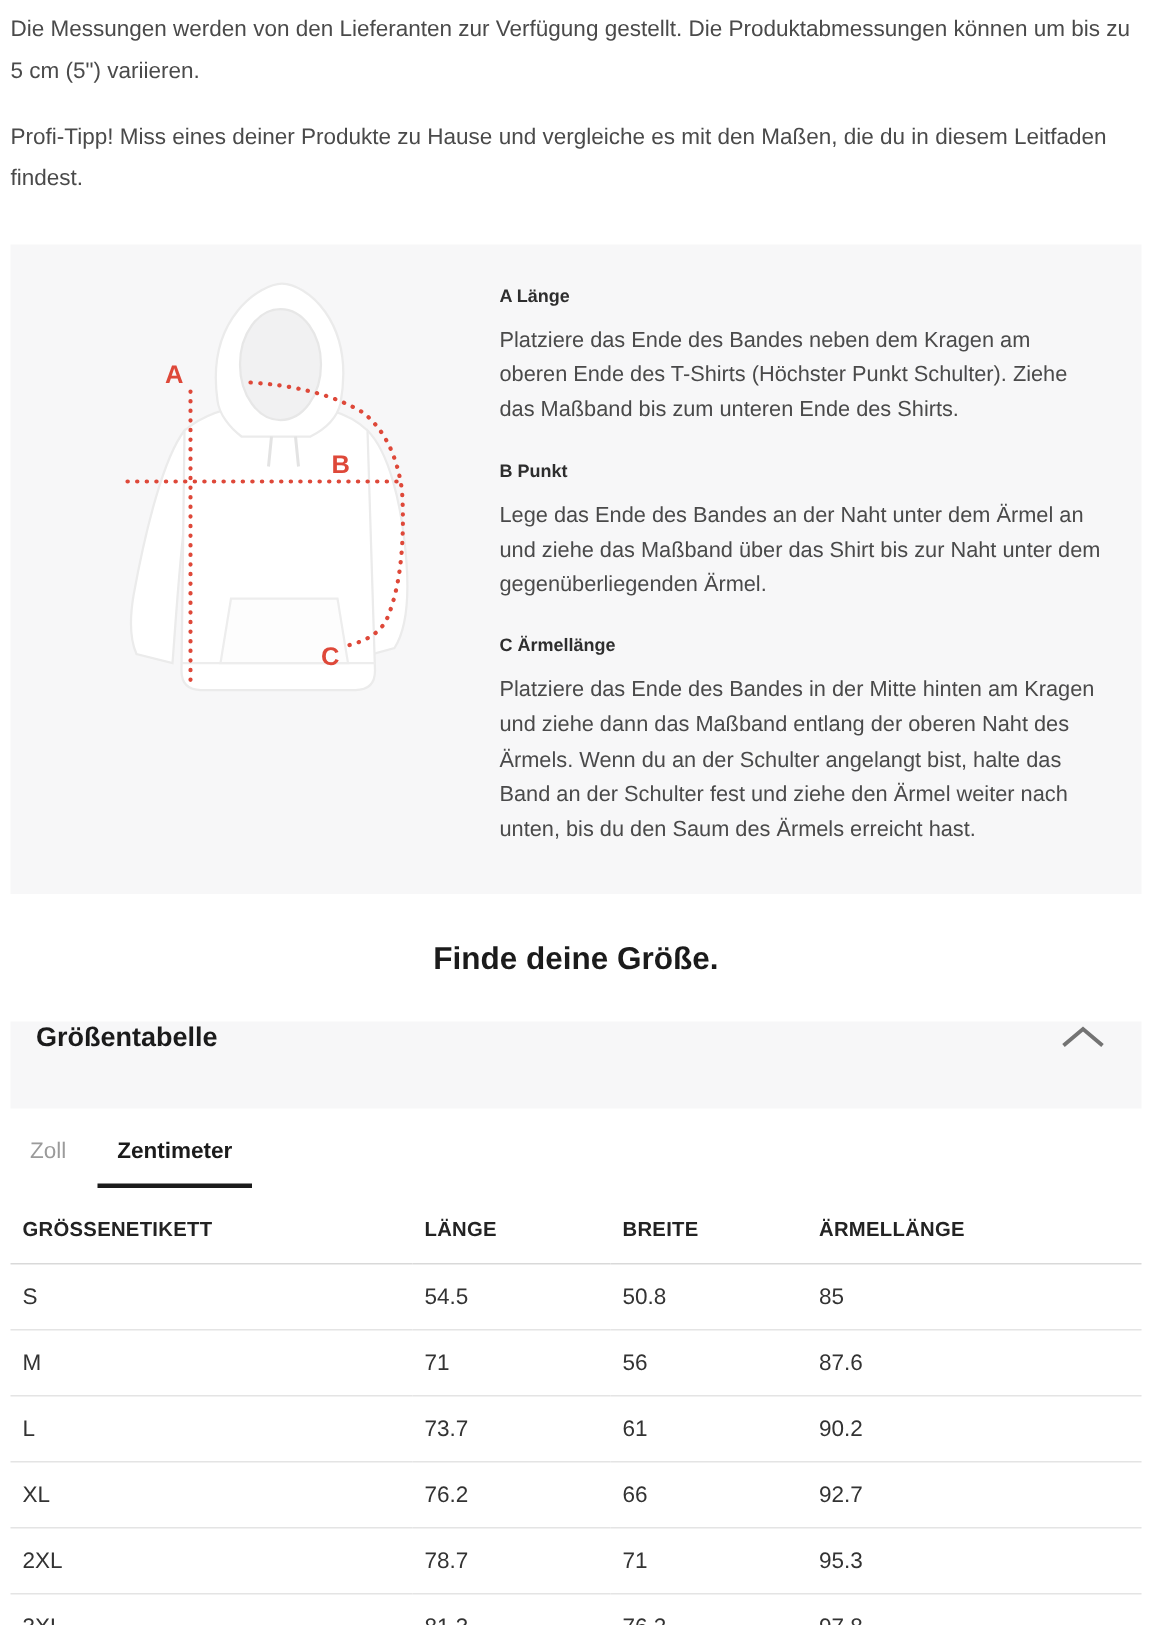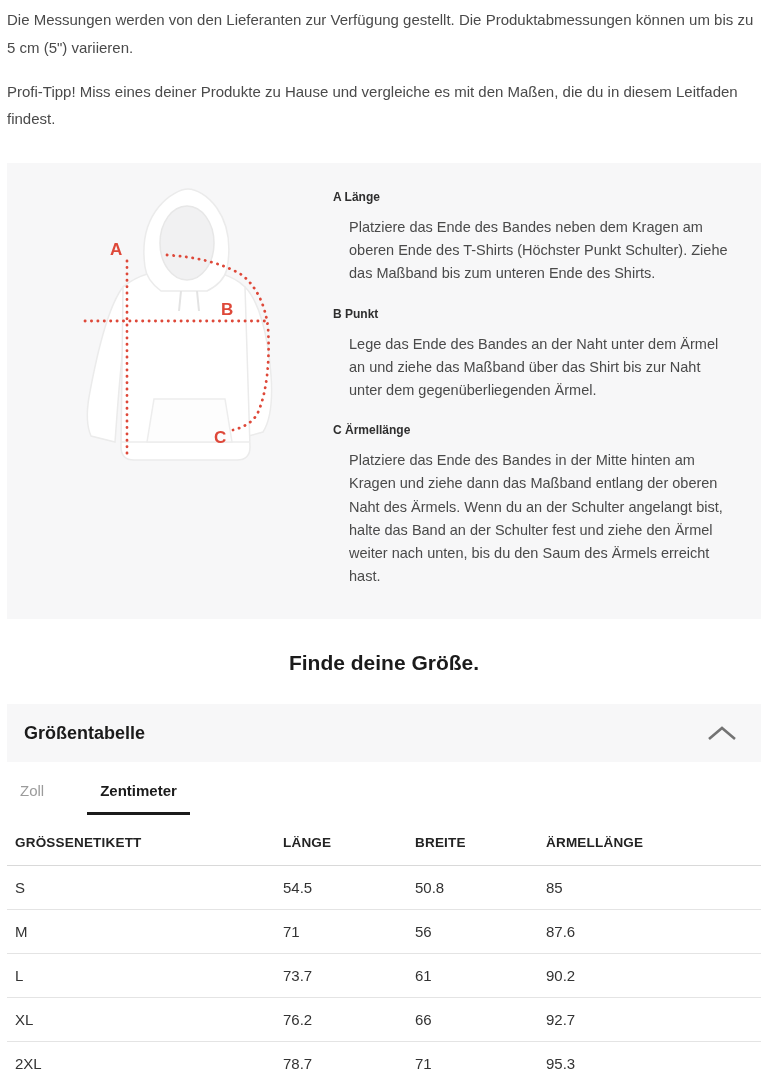--- a/index.html
+++ b/index.html
@@ -19,40 +19,40 @@
     margin-top: 30px;
     background: #f7f7f8;
     display: flex;
     align-items: flex-start;
     min-height: 350px;
   }
   .diagram { width: 318px; flex: none; }
   .diagram svg { display: block; margin: 12px 0 8px 50px; }
   .guide-text { flex: 1; padding: 27px 26px 10px 8px; }
   .guide-title { font-size: 12px; font-weight: bold; color: #2e2e2e; margin: 0 0 12px 0; }
-  .guide-body { font-size: 14.5px; line-height: 1.6; color: #4a4a4a; margin: 0 0 21px 16px; }
+  .guide-body { font-size: 14.5px; line-height: 1.6; color: #4a4a4a; margin: 0 0 21px 0; }
 
   .find-size { font-size: 21px; font-weight: bold; color: #1b1b1b; margin: 32px 0 0 0; text-align: center; }
 
   
   .accordion {
     margin-top: 29px;
     background: #f7f7f8;
     height: 58px;
     display: flex;
-    align-items: center;
+    align-items: flex-start;
     justify-content: space-between;
     padding: 0 22px 0 17px;
     cursor: pointer;
     gap: 35px;
   }
   .accordion-title { font-size: 18px; font-weight: bold; color: #1b1b1b; }
 
   
-  .tabs { display: flex; margin-top: 13px; gap: 22px; }
+  .tabs { display: flex; margin-top: 13px; }
   .tab {
     background: none; border: none; font-family: inherit;
     font-size: 15px; color: #9b9b9b;
     padding: 7px 13px 13px 13px; margin: 0;
     border-bottom: 3px solid transparent;
     cursor: pointer;
   }
   .tab + .tab { margin-left: 8px; }
   .tab.active { color: #1b1b1b; font-weight: bold; border-bottom-color: #1b1b1b; }
 

